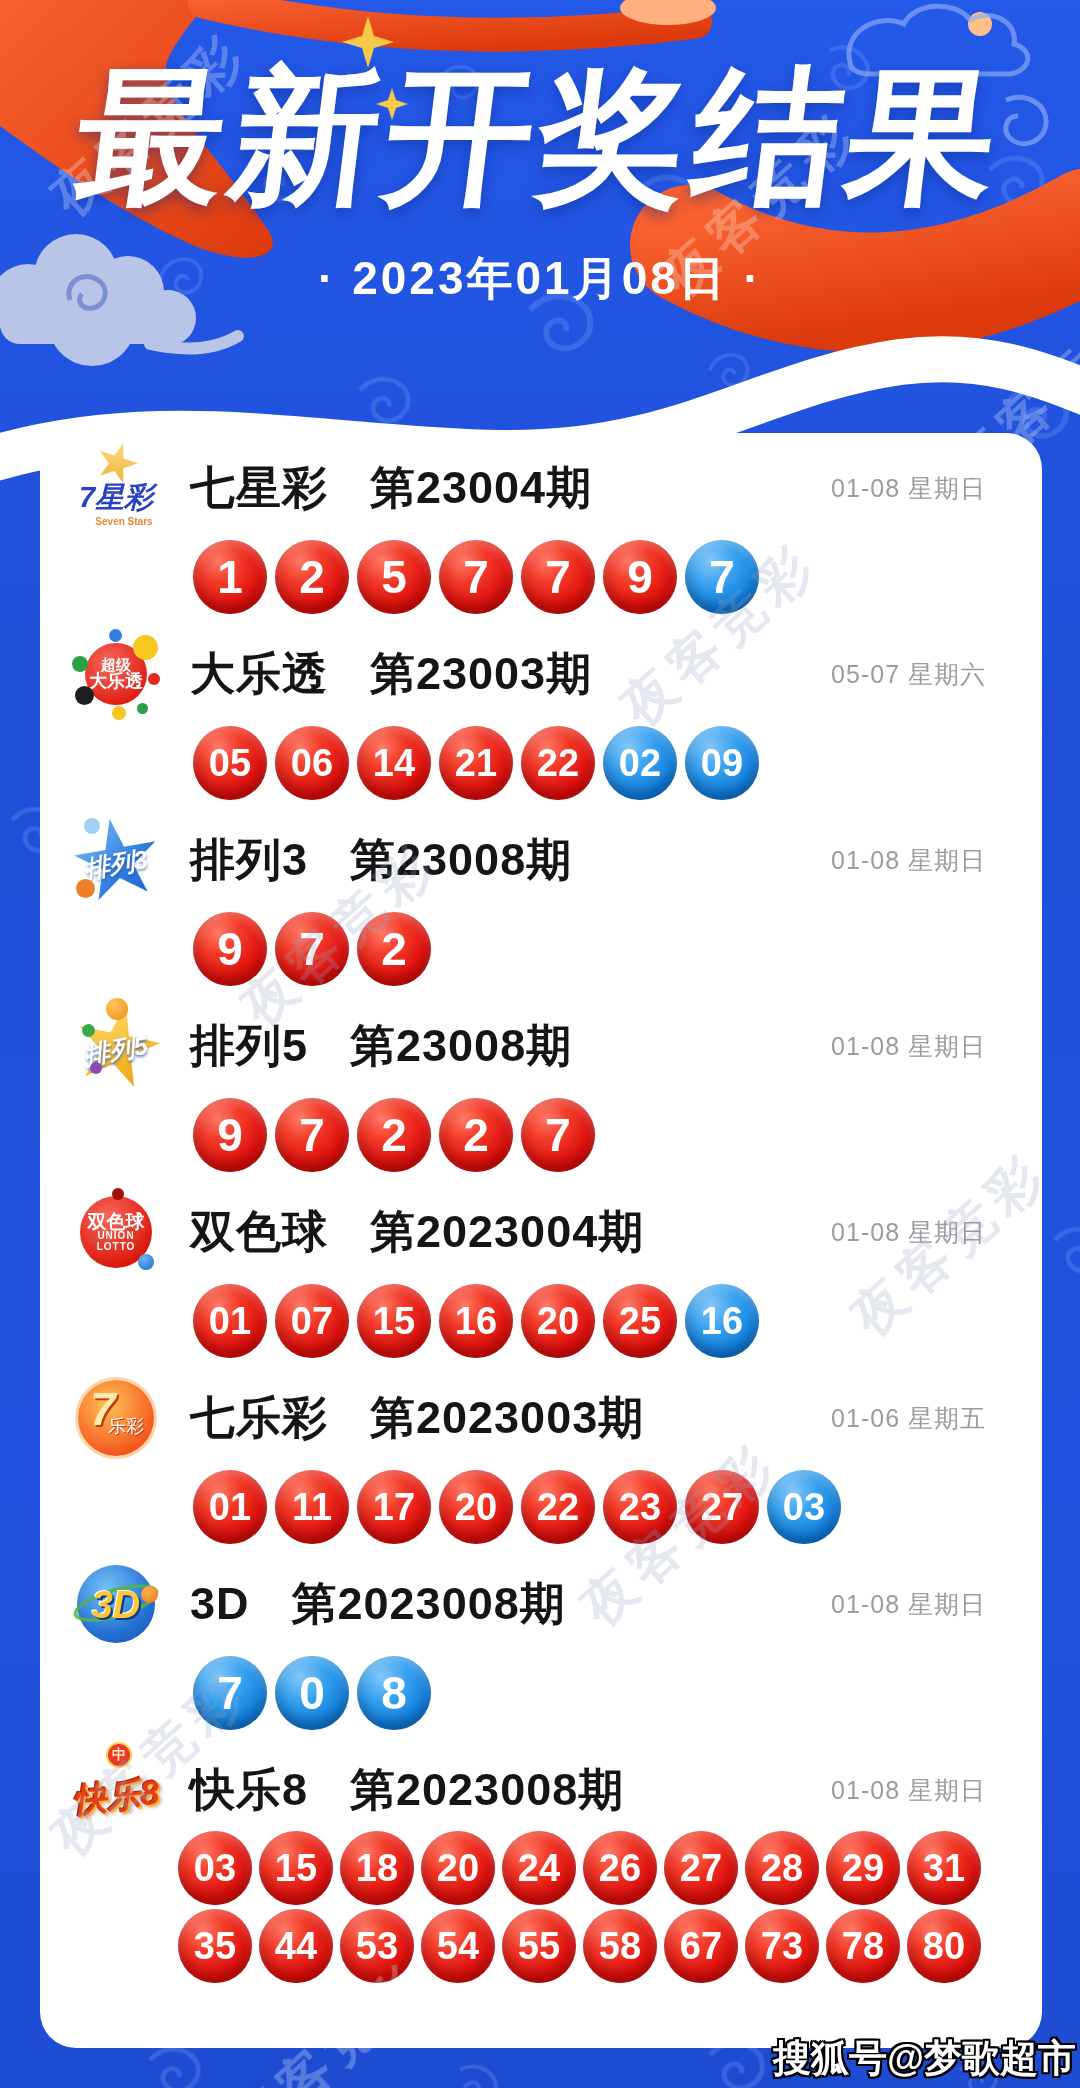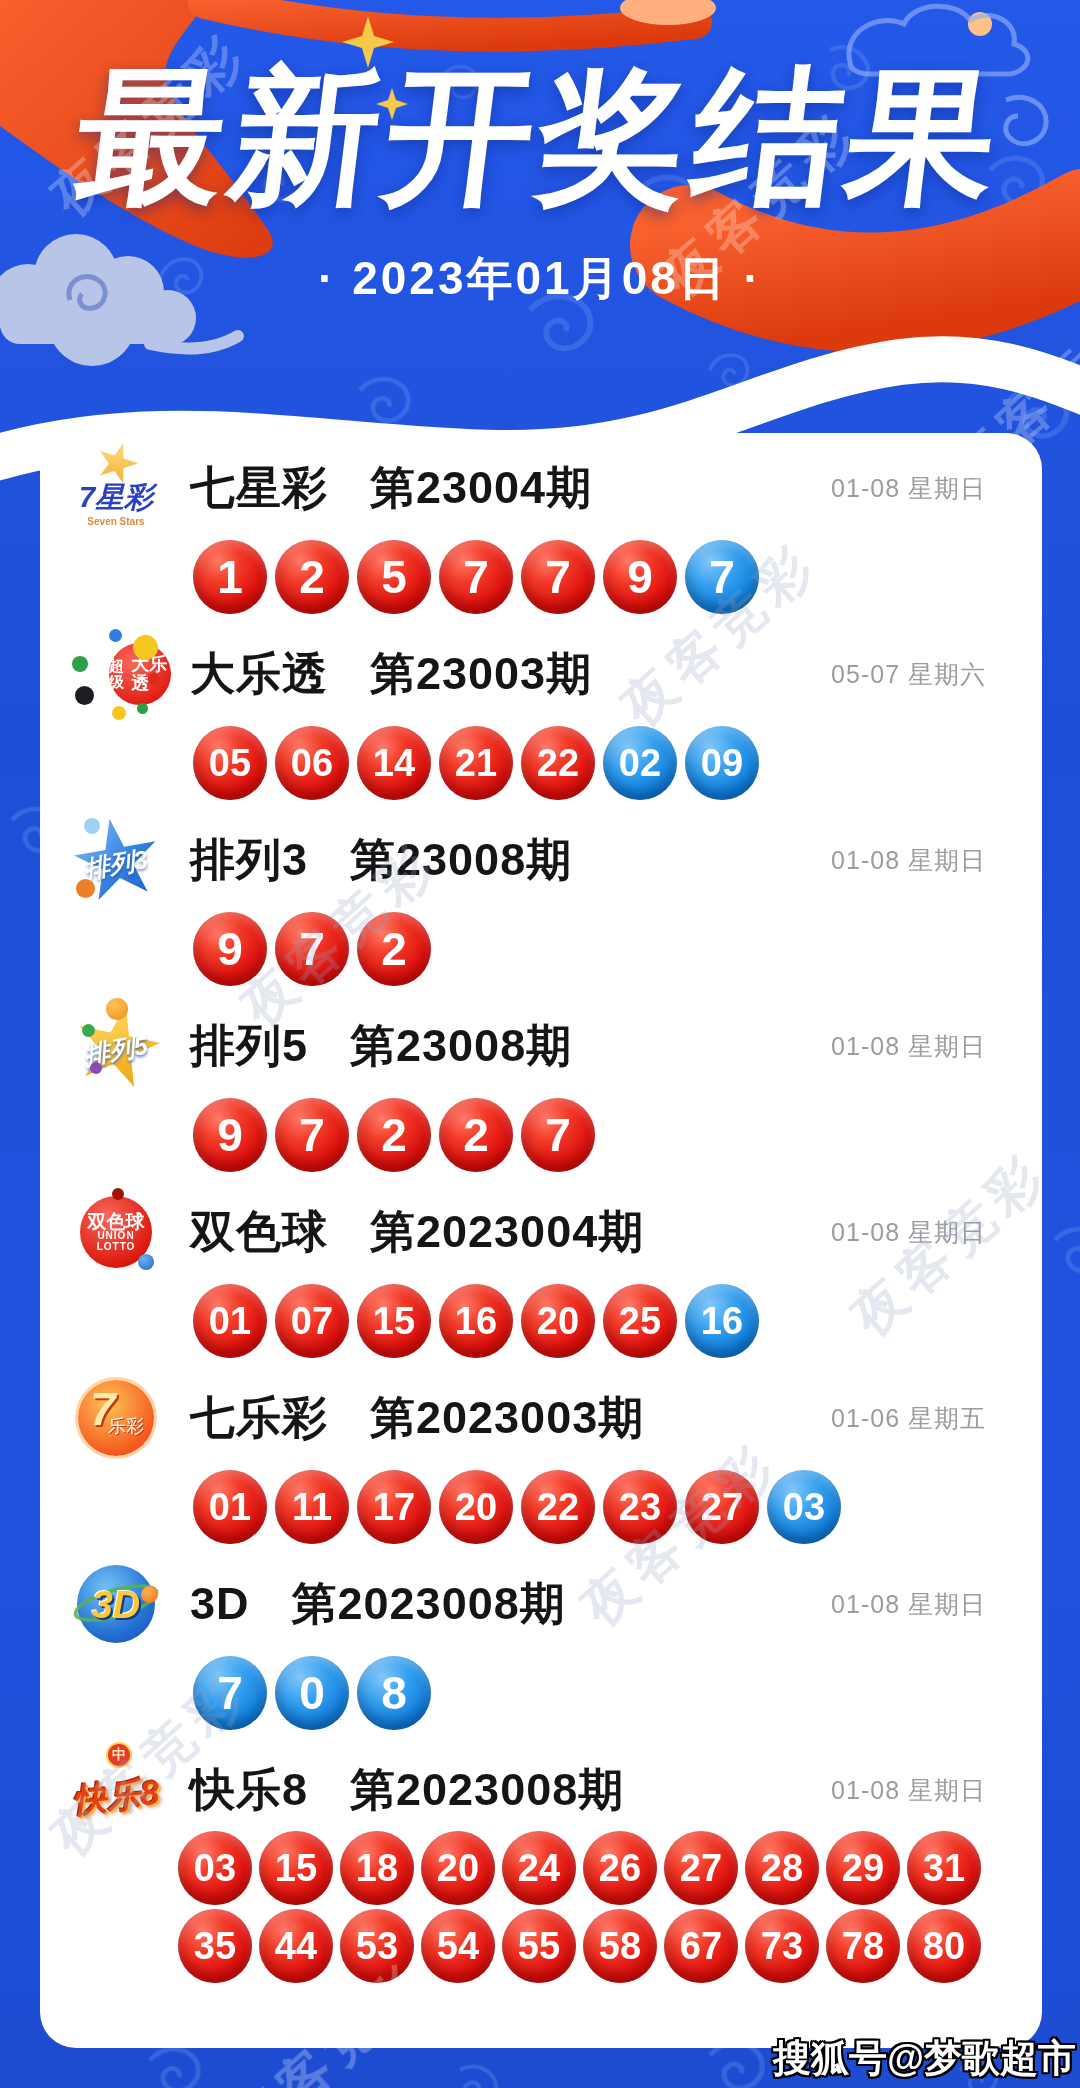--- a/index.html
+++ b/index.html
@@ -43,25 +43,25 @@
   .d2 .ball{font-size:38px;}
   .footer-note{text-align:center;font-size:33px;color:#3d3d3f;margin-top:14px;letter-spacing:2px;}
   
   .logo{width:92px;height:92px;position:relative;flex:0 0 92px;}
   .logo *{position:absolute;box-sizing:border-box;}
   .star{clip-path:polygon(50% 0%,61% 35%,98% 35%,68% 57%,79% 91%,50% 70%,21% 91%,32% 57%,2% 35%,39% 35%);}
   .dot{border-radius:50%;}
   
   .qxc-star{left:26px;top:0;width:42px;height:42px;background:linear-gradient(160deg,#ffe289,#efac2e);transform:rotate(18deg);}
   .qxc-text{left:0;top:36px;width:92px;text-align:center;font-size:29px;font-weight:900;font-style:italic;color:#2b41c4;}
-  .qxc-sub{left:0;top:74px;width:92px;text-align:center;font-size:10px;font-weight:700;color:#e08a3a;}
+  .qxc-sub{left:8px;top:74px;width:92px;text-align:center;font-size:10px;font-weight:700;color:#e08a3a;}
   
   .dlt-circle{left:15px;top:15px;width:62px;height:62px;border-radius:50%;
-     background:radial-gradient(circle at 38% 32%,#f8685c,#e01d12 75%);display:flex;flex-direction:row;
-     align-items:center;justify-content:center;position:absolute;margin-left:24px;}
+     background:radial-gradient(circle at 38% 32%,#f8685c,#e01d12 75%);display:flex;flex-direction:column;
+     align-items:center;justify-content:center;position:absolute;}
   .dlt-circle span{position:static;color:#fff;font-weight:900;line-height:1.05;}
   .dlt-l1{font-size:15px;}
   .dlt-l2{font-size:18px;}
   .dlt-d1{left:39px;top:1px;width:13px;height:13px;background:#2f7fe0;}
   .dlt-d2{right:4px;top:7px;width:25px;height:25px;background:#f6c71f;}
   .dlt-d3{left:2px;top:28px;width:16px;height:16px;background:#2ca048;}
   .dlt-d4{left:5px;bottom:15px;width:19px;height:19px;background:#1d1d22;}
   .dlt-d5{right:2px;top:45px;width:12px;height:12px;background:#e02a1c;}
   .dlt-d6{left:42px;bottom:0;width:14px;height:14px;background:#f6c71f;}
   .dlt-d7{right:14px;bottom:6px;width:11px;height:11px;background:#2ca048;}

